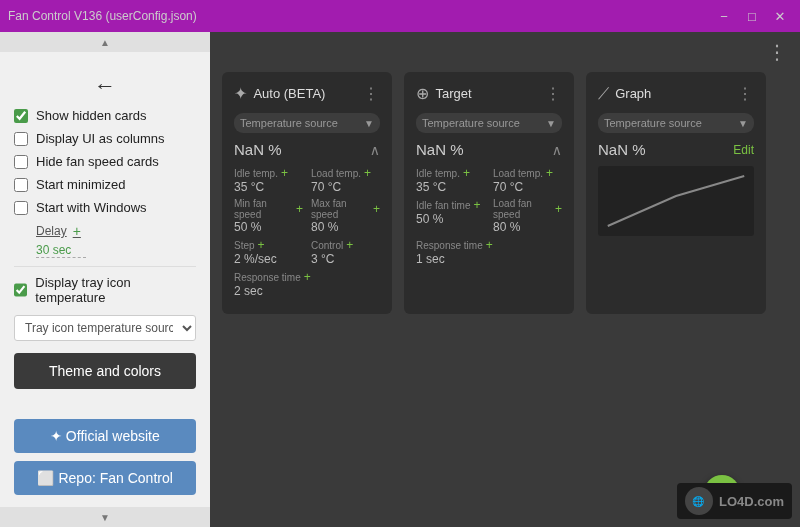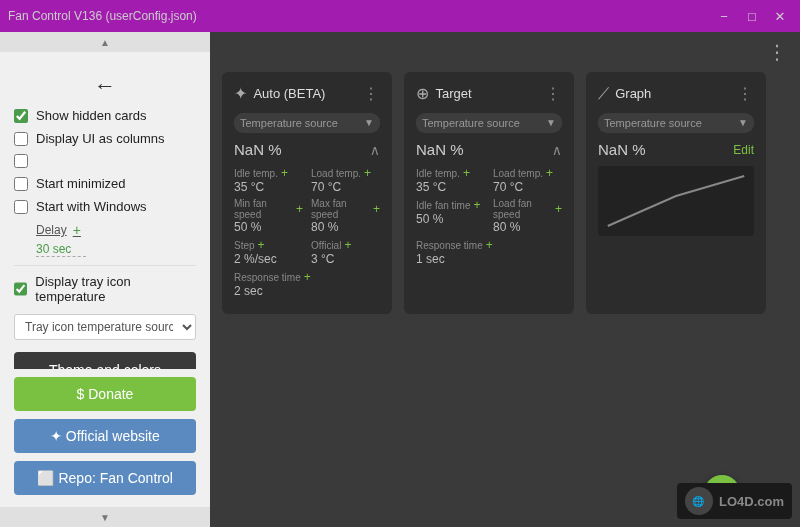--- a/index.html
+++ b/index.html
@@ -278,21 +278,21 @@
     }
 
     .card-dropdown {
       background: #3d3d3d;
       color: #999;
       font-size: 11px;
       padding: 4px 6px;
       border-radius: 9px;
       margin-bottom: 8px;
       display: flex;
-      align-items: flex-start;
+      align-items: flex-end;
       justify-content: space-between;
       cursor: pointer;
       gap: 8px;
     }
     .card-dropdown .arrow { font-size: 10px; }
 
     .card-percent-row {
       display: flex;
       align-items: center;
       justify-content: space-between;
@@ -440,20 +440,21 @@
         <label for="show-hidden">Show hidden cards</label>
       </div>
 
       <div class="checkbox-item">
         <input type="checkbox" id="display-ui" style="">
         <label for="display-ui">Display UI as columns</label>
       </div>
 
       <div class="checkbox-item">
         <input type="checkbox" id="hide-fan-speed" style="">
+        <label for="hide-fan-speed">Hide fan speed cards</label>
       </div>
 
       <div class="checkbox-item">
         <input type="checkbox" id="start-minimized" style="">
         <label for="start-minimized">Start minimized</label>
       </div>
 
       <div class="checkbox-item">
         <input type="checkbox" id="start-windows" style="">
         <label for="start-windows">Start with Windows</label>
@@ -478,21 +479,20 @@
         </select>
       </div>
 
       <button class="theme-btn">Theme and colors</button>
 
       
 
     </div>
 
     <div class="sidebar-bottom">
-      <button class="action-btn donate-btn">$ Donate</button>
       <button class="action-btn website-btn">✦ Official website</button>
       <button class="action-btn repo-btn">⬜ Repo: Fan Control</button>
     </div>
     <div class="scroll-arrow">▼</div>
   </div>
 
   <div class="main-content">
     <div class="main-header">
       <span class="dots-menu">⋮</span>
     </div>
@@ -550,21 +550,21 @@
         <div class="card-field-row">
           <div class="card-field">
             <div class="card-field-label">
               <span>Step</span>
               <span class="plus">+</span>
             </div>
             <div class="card-field-value">2 %/sec</div>
           </div>
           <div class="card-field">
             <div class="card-field-label">
-              <span>Official</span>
+              <span>Control</span>
               <span class="plus">+</span>
             </div>
             <div class="card-field-value">3 °C</div>
           </div>
         </div>
         <div class="card-field-row">
           <div class="card-field">
             <div class="card-field-label">
               <span>Response time</span>
               <span class="plus">+</span>

